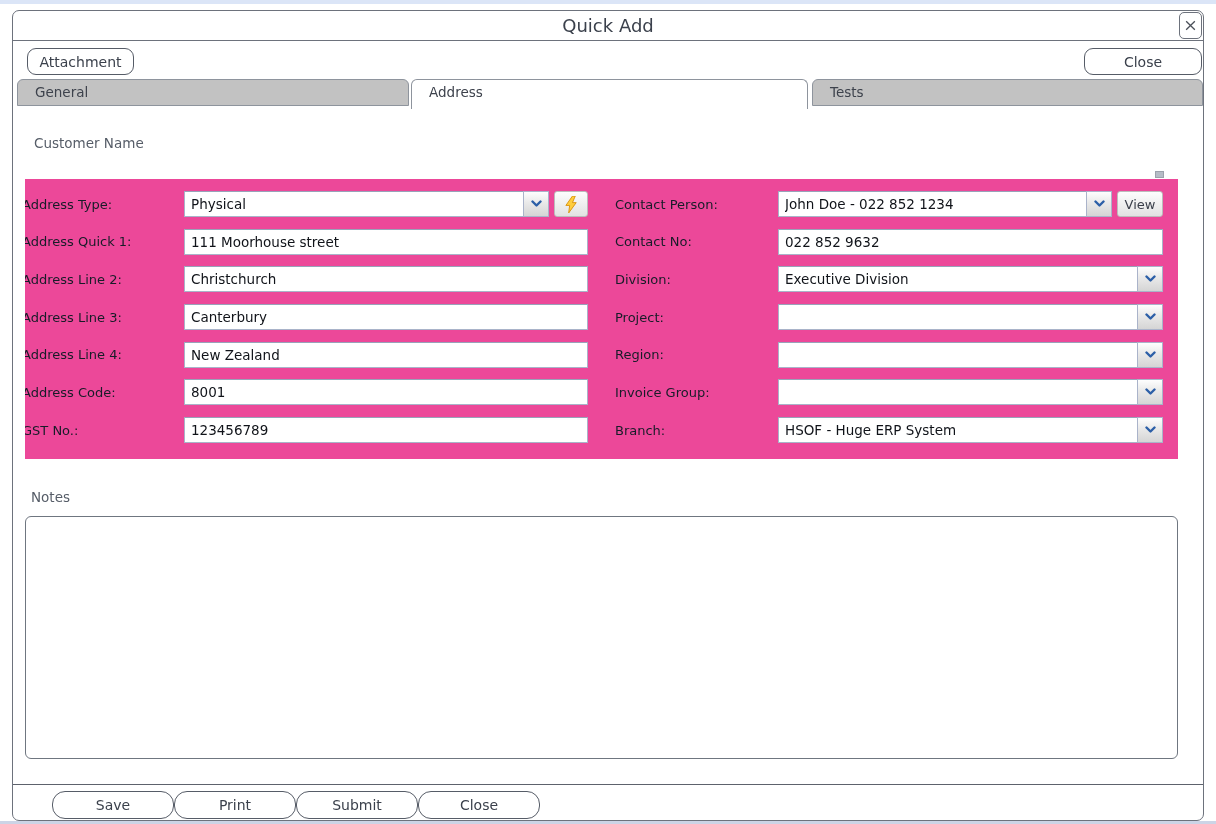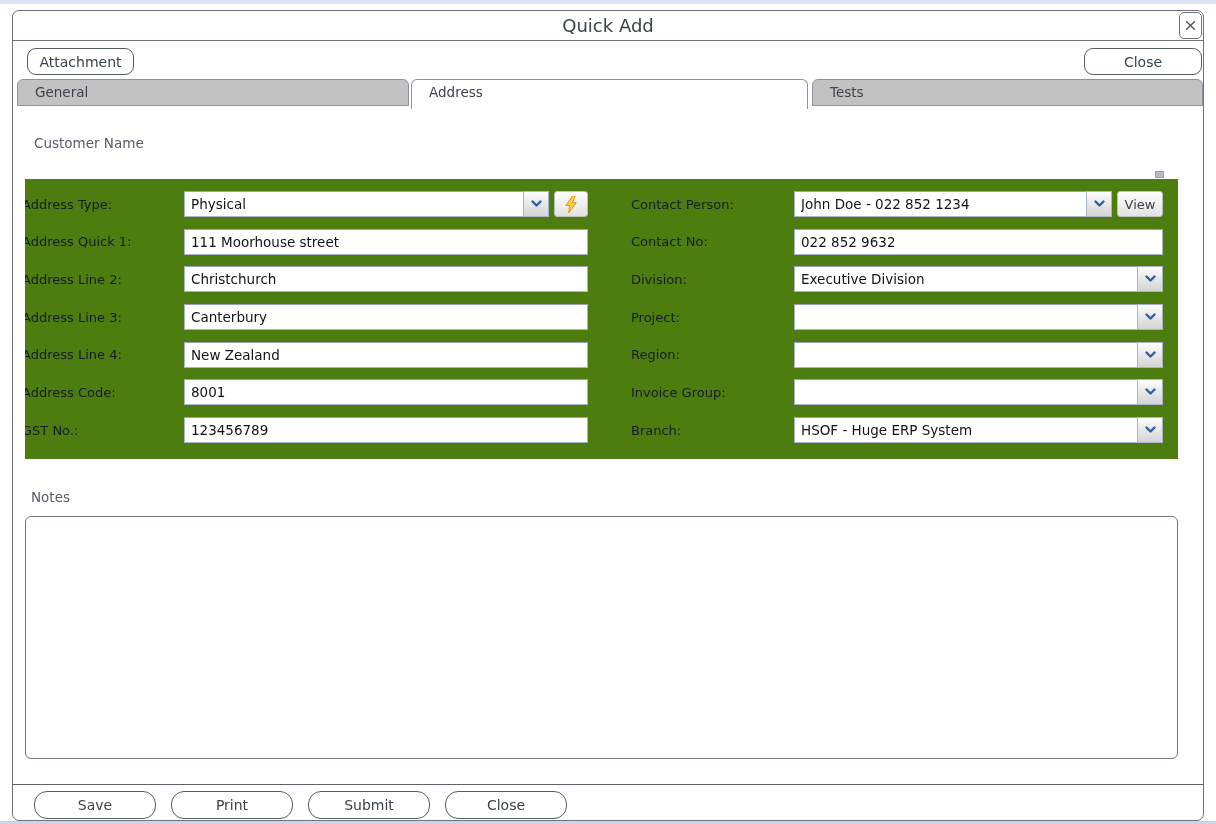--- a/index.html
+++ b/index.html
@@ -44,31 +44,31 @@
   #tab-tests   { left:799px; width:391px; }
 
   .customer-label, .notes-label {
     position:absolute; font-size:13.5px; color:#565d68;
   }
   .customer-label { left:21px; top:124px; }
   .notes-label    { left:18px; top:478px; }
 
   .panel {
     position:absolute; left:12px; top:168px; width:1153px; height:280px;
-    background:#4d7c0f; overflow:hidden;
+    background:#ec4899; overflow:hidden;
   }
   .fcol { position:absolute; top:0; display:flex; flex-direction:column; padding-top:12px; row-gap:11.7px; }
   .fcol-left  { left:0;     width:563px; }
   .fcol-right { left:590px; width:548px; }
   .frow { display:flex; height:26px; align-items:stretch; }
   .flabel {
     flex:0 0 162px; align-self:center; font-size:13px; color:#171c28; white-space:nowrap;
     margin-left:-3px;
   }
-  .fcol-right .flabel { flex:0 0 163px; margin-left:16px; }
+  .fcol-right .flabel { flex:0 0 163px; margin-left:0; }
   .farea { flex:1; display:flex; }
   .tinput {
     flex:1; min-width:0; height:26px; background:#ffffff;
     border:1px solid #a9b3c9; border-top-color:#98a2b9;
     font-family:inherit; font-size:13.5px; color:#101319; padding:0 6px;
   }
   .trigger {
     flex:0 0 26px; height:26px; margin-left:-1px;
     border:1px solid #aab3ca; background:linear-gradient(#fefefe,#e9e9e9 45%,#d5d5d5);
     display:flex; align-items:center; justify-content:center; cursor:pointer;
@@ -83,21 +83,21 @@
   .view-btn { flex:0 0 46px; margin-left:5px; }
 
   .scroll-remnant { position:absolute; left:1142px; top:160px; width:9px; height:7px; background:#b6bcc6; border:1px solid #9ca2ac; }
 
   .notes-area {
     position:absolute; left:12px; top:505px; width:1153px; height:243px;
     border:1px solid #6f7680; border-radius:6px; resize:none;
     font-family:inherit; font-size:13.5px; color:#101319; padding:6px;
   }
   .sep { position:absolute; left:0; right:0; top:773px; height:1px; background:#5d626c; }
-  .footer { position:absolute; left:21px; top:780px; display:flex; column-gap:15px; }
+  .footer { position:absolute; left:39px; top:780px; display:flex; }
   .footer-btn { width:122px; height:28px; border-radius:13px; }
 </style>
 </head>
 <body>
 
 <div class="bg-top"></div>
 <div class="bg-bottom"></div>
 
 <div class="dialog">
 

